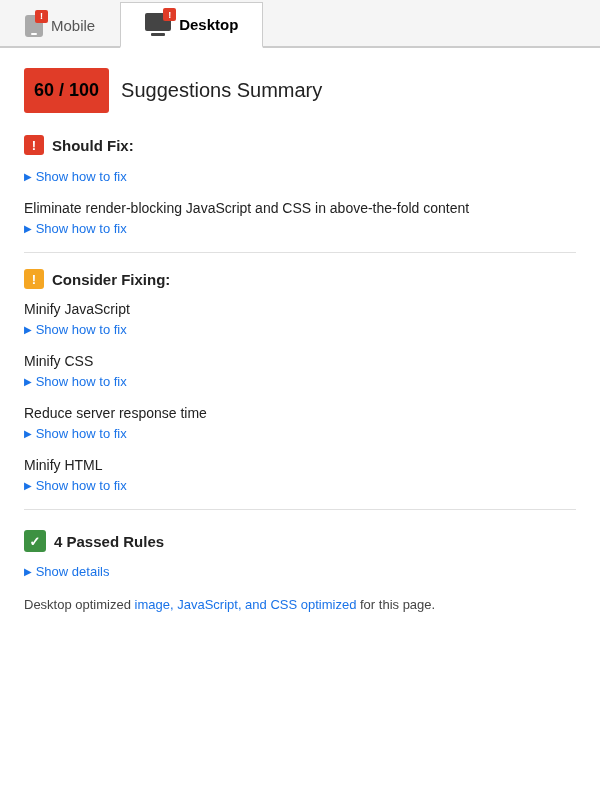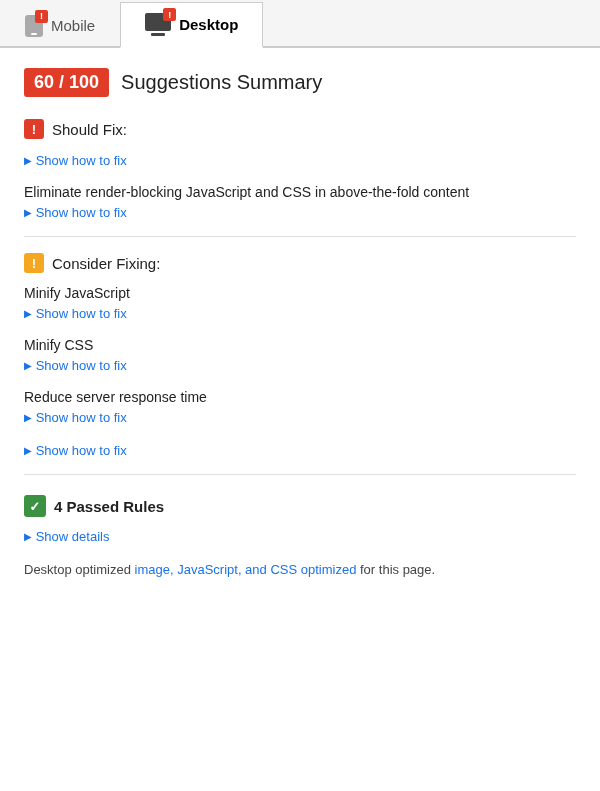--- a/index.html
+++ b/index.html
@@ -58,24 +58,24 @@
 
     
     .score-header {
       display: flex;
       align-items: center;
       gap: 12px;
       margin-bottom: 22px;
     }
     .score-badge {
       background: #e03c28;
-      color: #ffffff;
+      color: #000000;
       font-size: 18px;
       font-weight: bold;
-      padding: 4px 10px;
+      padding: 12px 10px;
       border-radius: 3px;
     }
     .score-title {
       font-size: 20px;
       font-weight: normal;
       color: #222;
       text-align: center;
     }
 
     
@@ -116,21 +116,21 @@
       justify-content: center;
       width: 22px;
       height: 22px;
       background: #3d9142;
       color: #fff;
       font-weight: bold;
       font-size: 13px;
       border-radius: 3px;
     }
     .section-label {
-      font-weight: normal;
+      font-weight: bold;
       font-size: 15px;
     }
 
     
     .item {
       margin-bottom: 16px;
     }
     .item-title {
       font-size: 14px;
       color: #222;
@@ -260,20 +260,21 @@
 
   <div class="item">
     <div class="item-title">Reduce server response time</div>
     <a class="show-link">
       <span class="arrow">▶</span>
       <span>Show how to fix</span>
     </a>
   </div>
 
   <div class="item">
+    <div class="item-title">Minify HTML</div>
     <a class="show-link">
       <span class="arrow">▶</span>
       <span>Show how to fix</span>
     </a>
   </div>
 
   <hr class="divider">
 
   <div class="passed-section">
     <div class="passed-header">

